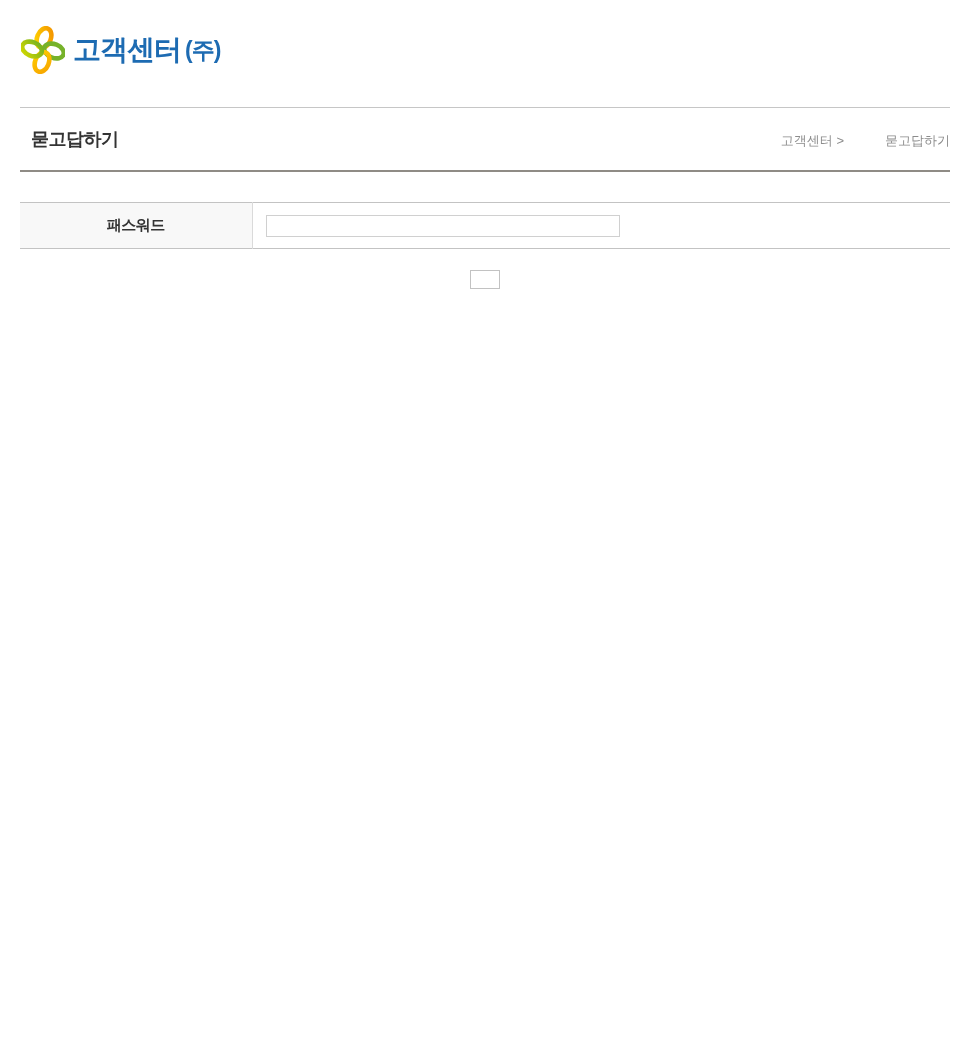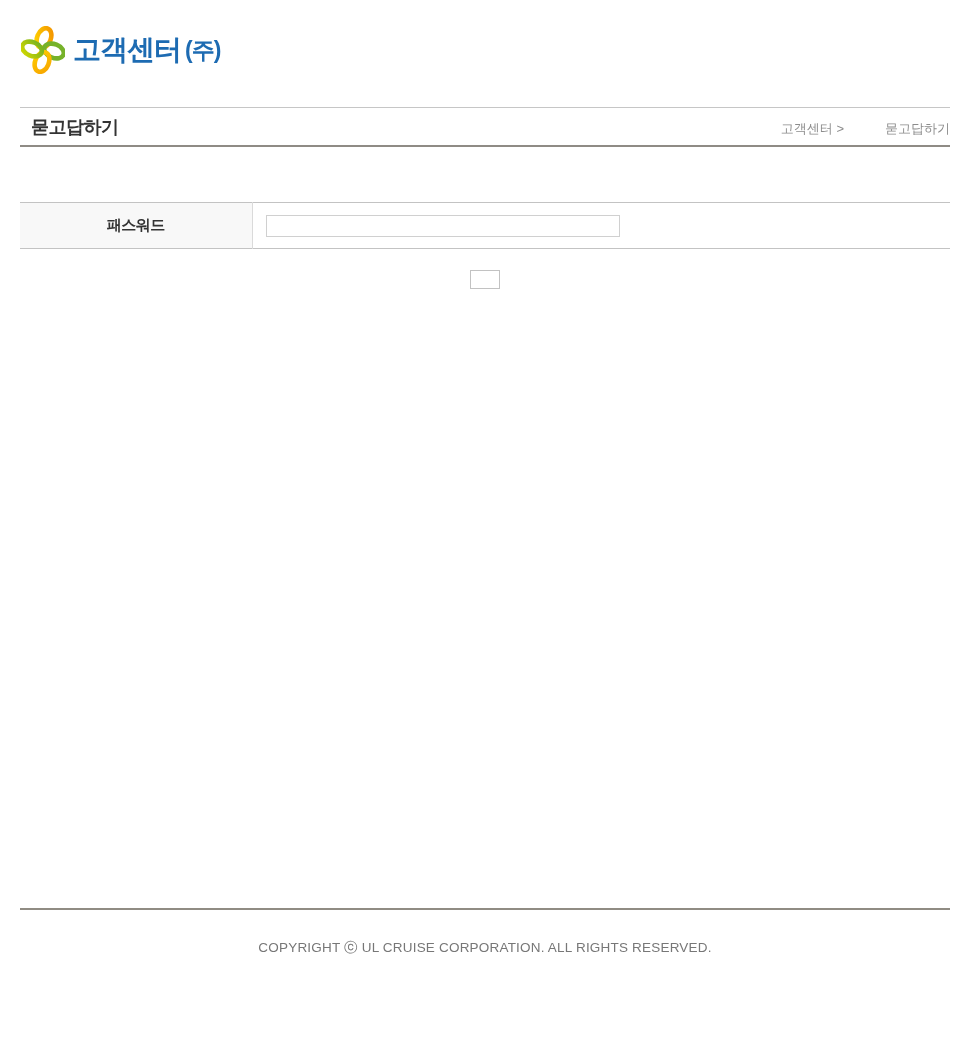--- a/index.html
+++ b/index.html
@@ -41,21 +41,21 @@
     letter-spacing: -1px;
     line-height: 1;
   }
 
   
   .title-bar {
     position: absolute;
     left: 20px;
     right: 20px;
     top: 107px;
-    height: 40px;
+    height: 65px;
     border-top: 1px solid #c6c6c6;
     border-bottom: 2px solid #8f8b85;
     display: flex;
     align-items: center;
     justify-content: space-between;
   }
   .page-title {
     margin-left: 11px;
     font-size: 18px;
     font-weight: 700;
@@ -196,17 +196,14 @@
           </td>
         </tr>
       </tbody>
     </table>
   </div>
 
   <div class="btn-wrap">
     <button type="submit" class="submit-btn"></button>
   </div>
 
-  <div class="footer">
-    <p class="copyright">COPYRIGHT ⓒ UL CRUISE CORPORATION. ALL RIGHTS RESERVED.</p>
-  </div>
 
 </div>
 
 </body></html>

